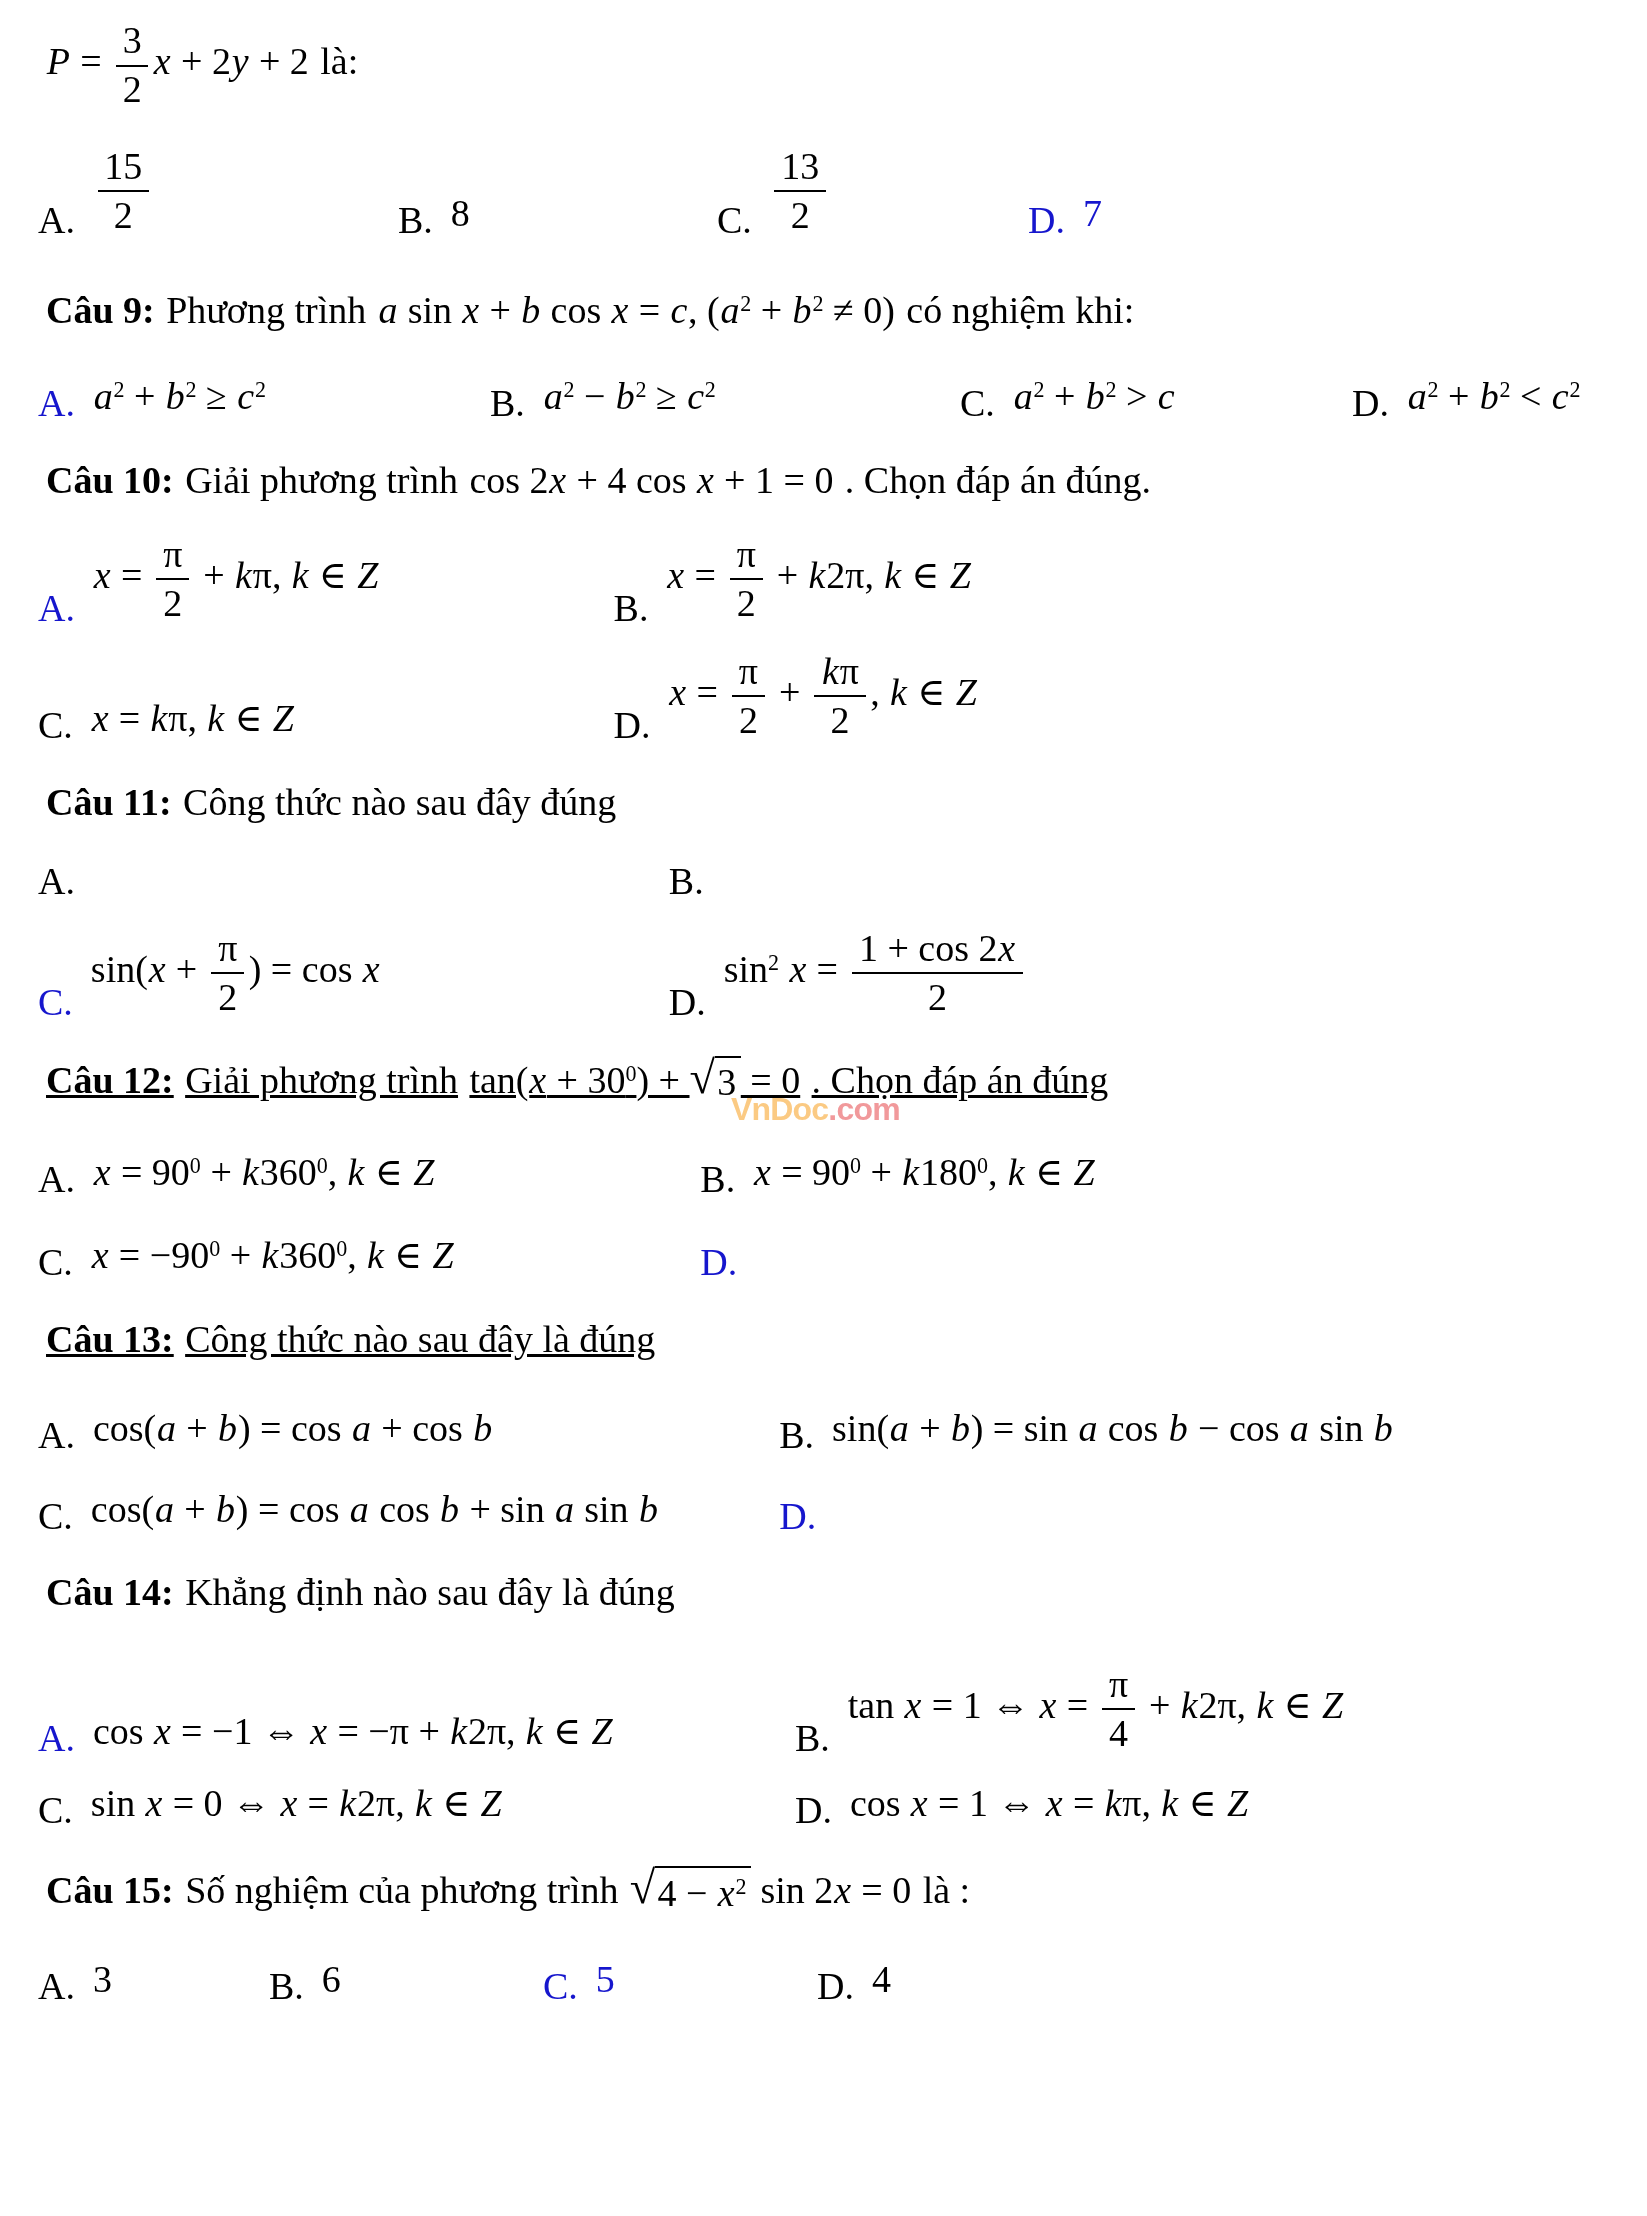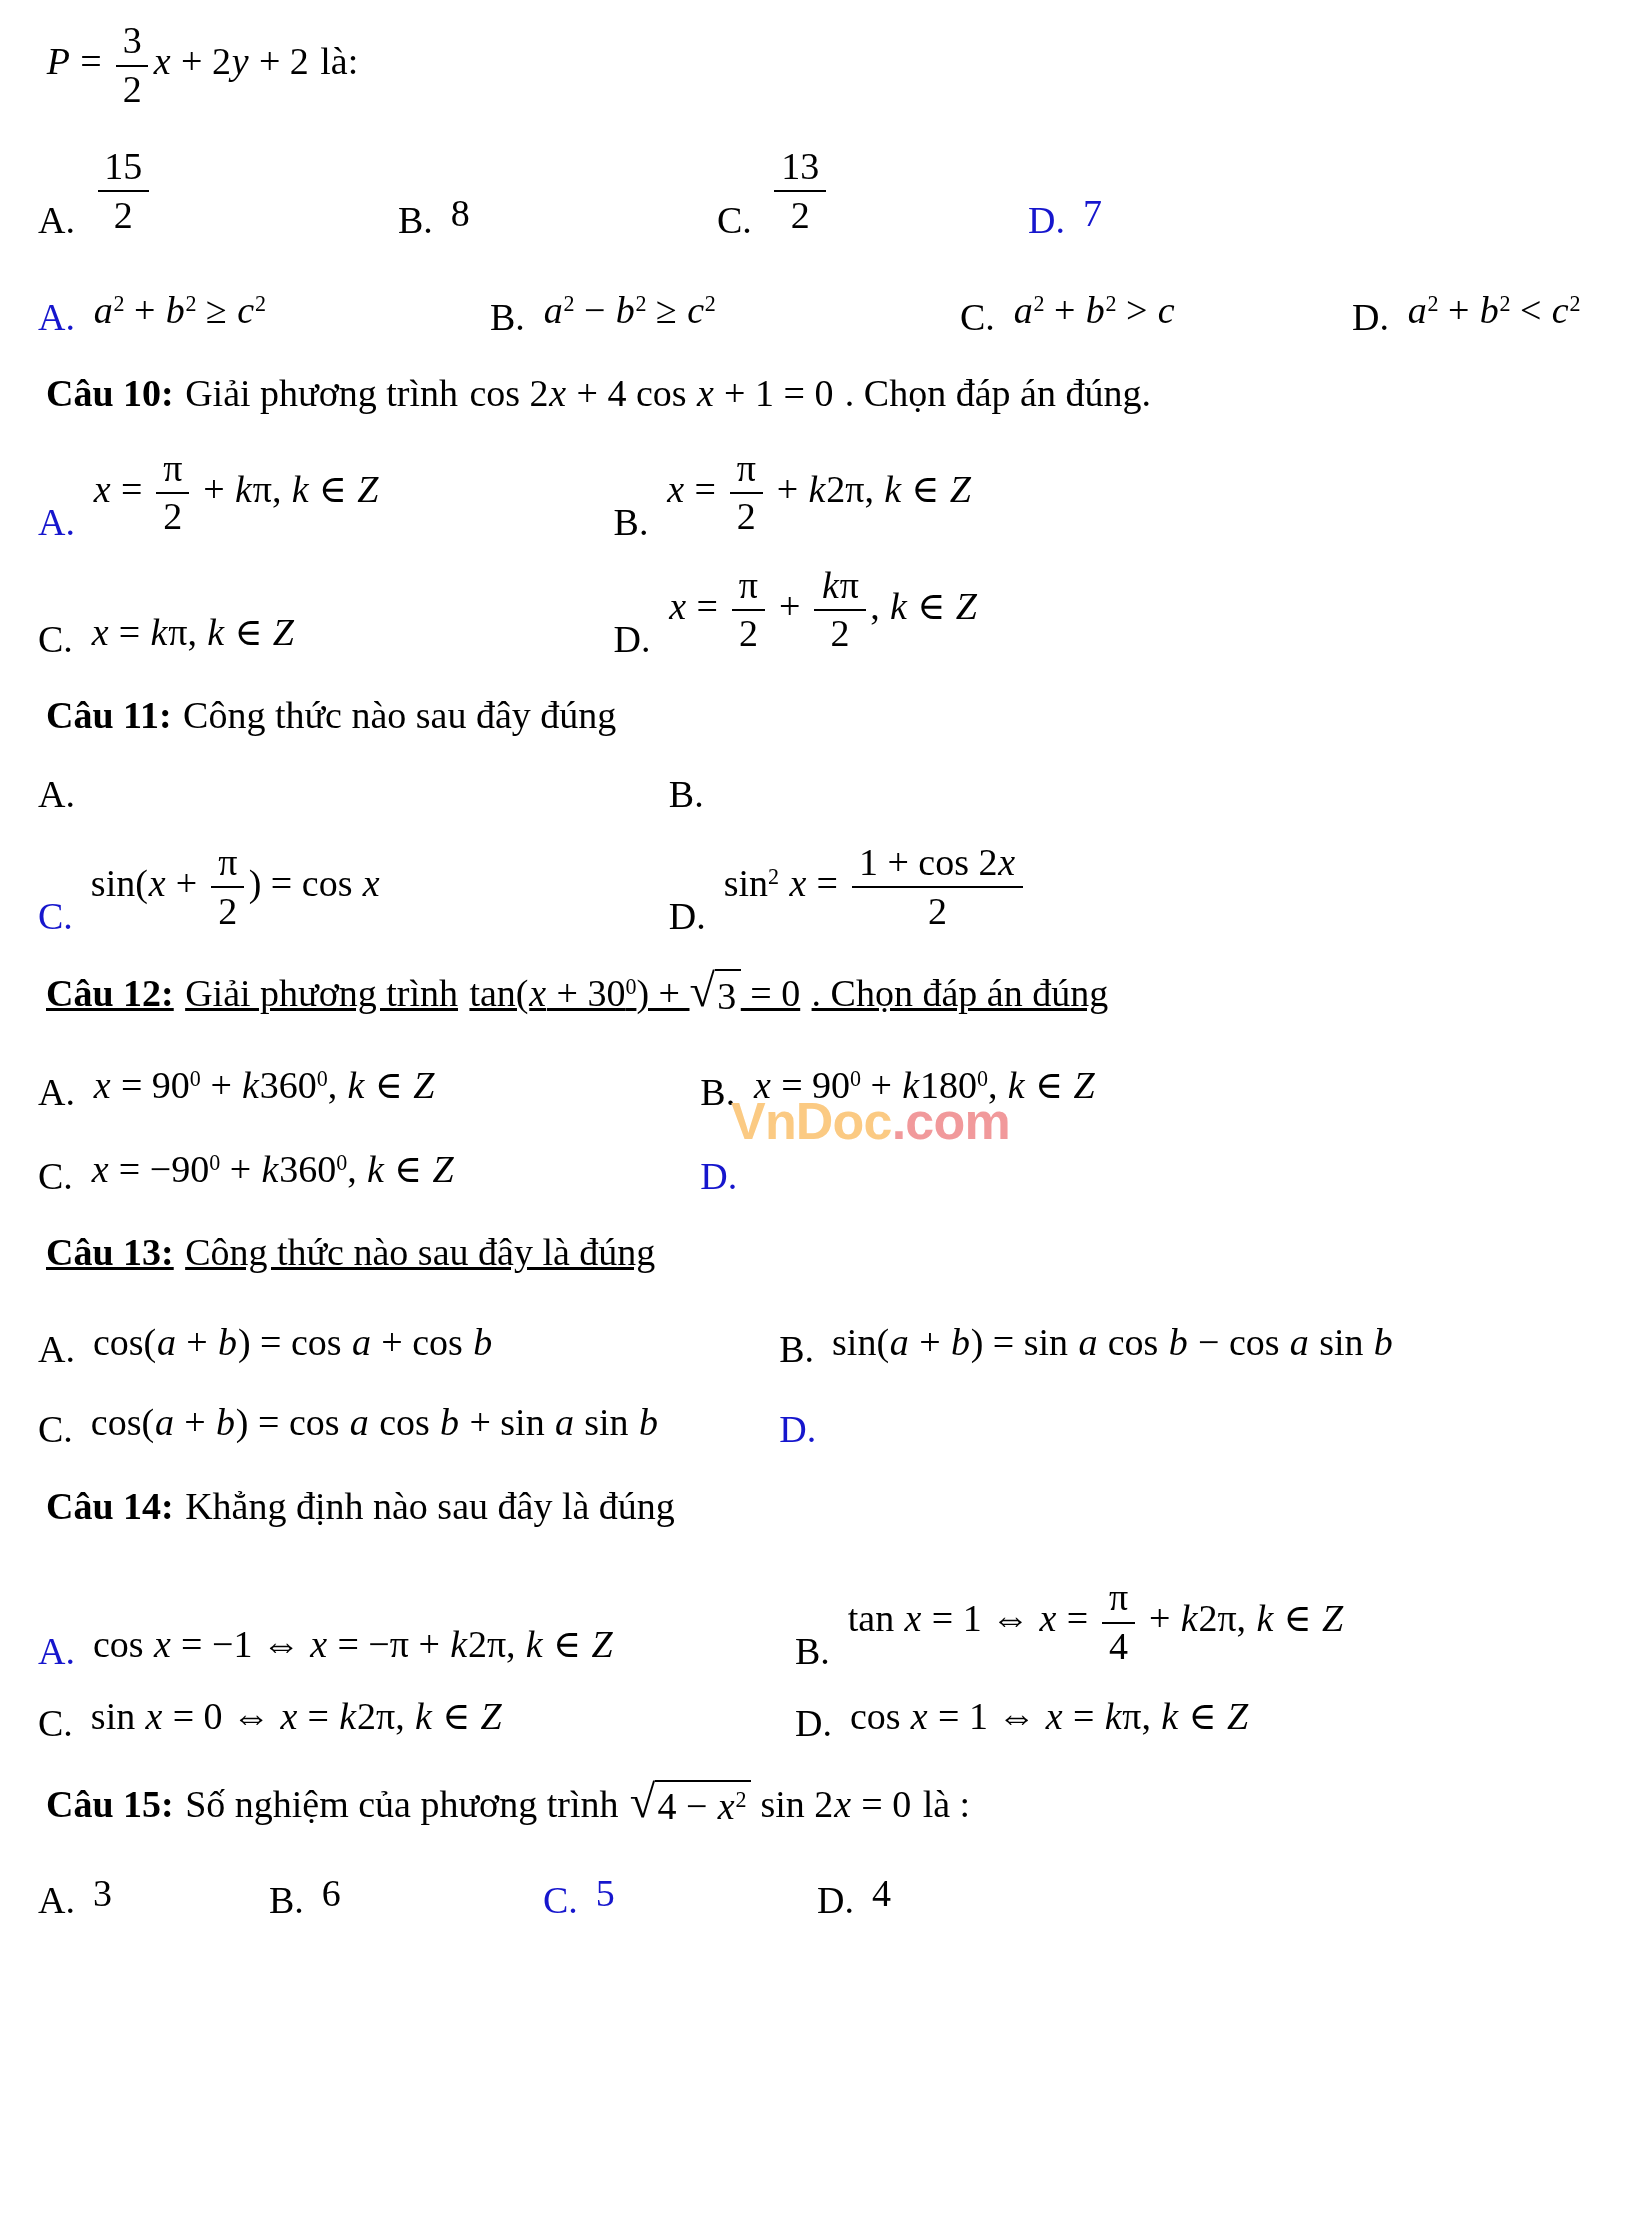--- a/index.html
+++ b/index.html
@@ -41,21 +41,21 @@
   .g-47  { grid-template-columns:47% 1fr; }
   .g-48  { grid-template-columns:48% 1fr; }
 
   .mb24{margin-bottom:19.6px;} .mb30{margin-bottom:24.5px;} .mb36{margin-bottom:29px;}
   .mb40{margin-bottom:33px;} .mb44{margin-bottom:36px;} .mb48{margin-bottom:39px;}
   .mb52{margin-bottom:42px;text-decoration:underline;} .mb56{margin-bottom:46px;} .mb60{margin-bottom:49px;}
 
   .watermark{
     position:absolute; left:731px; top:1089px; z-index:3;
     font-family:"Liberation Sans","DejaVu Sans",sans-serif;
-    font-weight:bold; font-size:52px; letter-spacing:-0.8px; pointer-events:none;
+    font-weight:bold; font-size:32px; letter-spacing:-0.8px; pointer-events:none;
   }
   .watermark .p1{ color:var(--wm1); }
   .watermark .p2{ color:var(--wm2); }
 </style>
 </head>
 <body>
 
 <div class="page">
 
   <div class="watermark"><span class="p1">VnDoc</span><span class="p2">.com</span></div>
@@ -85,20 +85,23 @@
             <span class="den">2</span>
           </span></span>
       </div>
     <div class="opt hl-all">
         <span class="letter">D.</span>
         <span class="formula">7</span>
       </div>
   </div>
 
   <section>
+    <p class="qhead mb48">
+      <b class="qlabel">Câu 9:</b><span>Phương trình</span><span class="formula"><i class="var">a</i> sin <i class="var">x</i> + <i class="var">b</i> cos <i class="var">x</i> = <i class="var">c</i>, (<i class="var">a</i><sup>2</sup> + <i class="var">b</i><sup>2</sup> ≠ 0)</span><span>có nghiệm khi:</span>
+    </p>
     <div class="opts g-q9 mb44">
       <div class="opt hl-letter">
           <span class="letter">A.</span>
           <span class="formula"><i class="var">a</i><sup>2</sup> + <i class="var">b</i><sup>2</sup> ≥ <i class="var">c</i><sup>2</sup></span>
         </div>
       <div class="opt">
           <span class="letter">B.</span>
           <span class="formula"><i class="var">a</i><sup>2</sup> − <i class="var">b</i><sup>2</sup> ≥ <i class="var">c</i><sup>2</sup></span>
         </div>
       <div class="opt">

